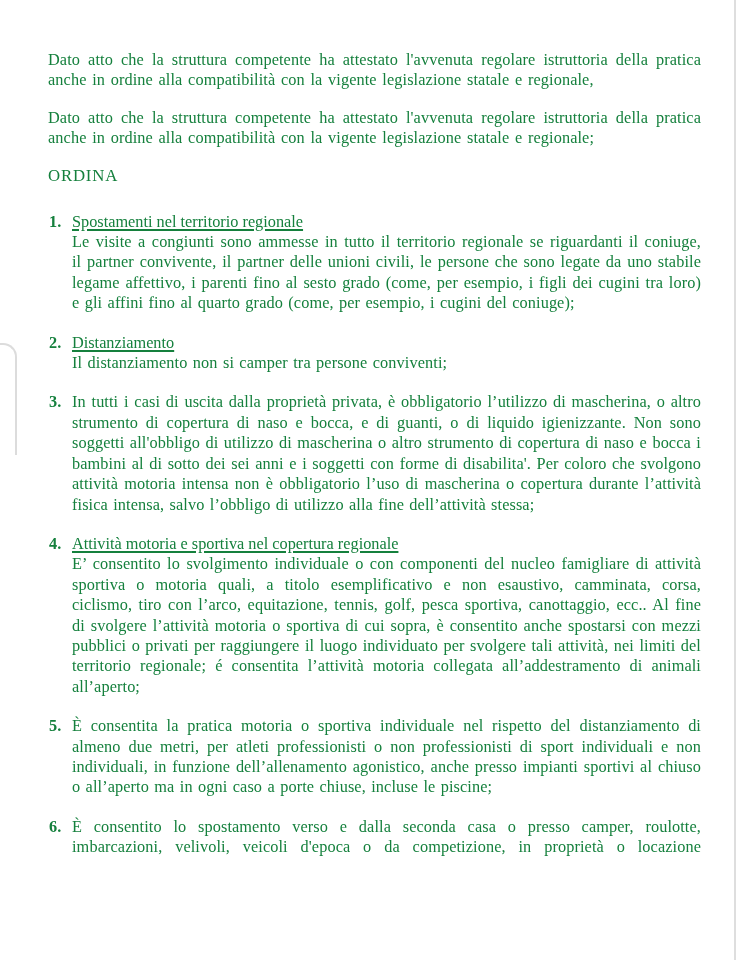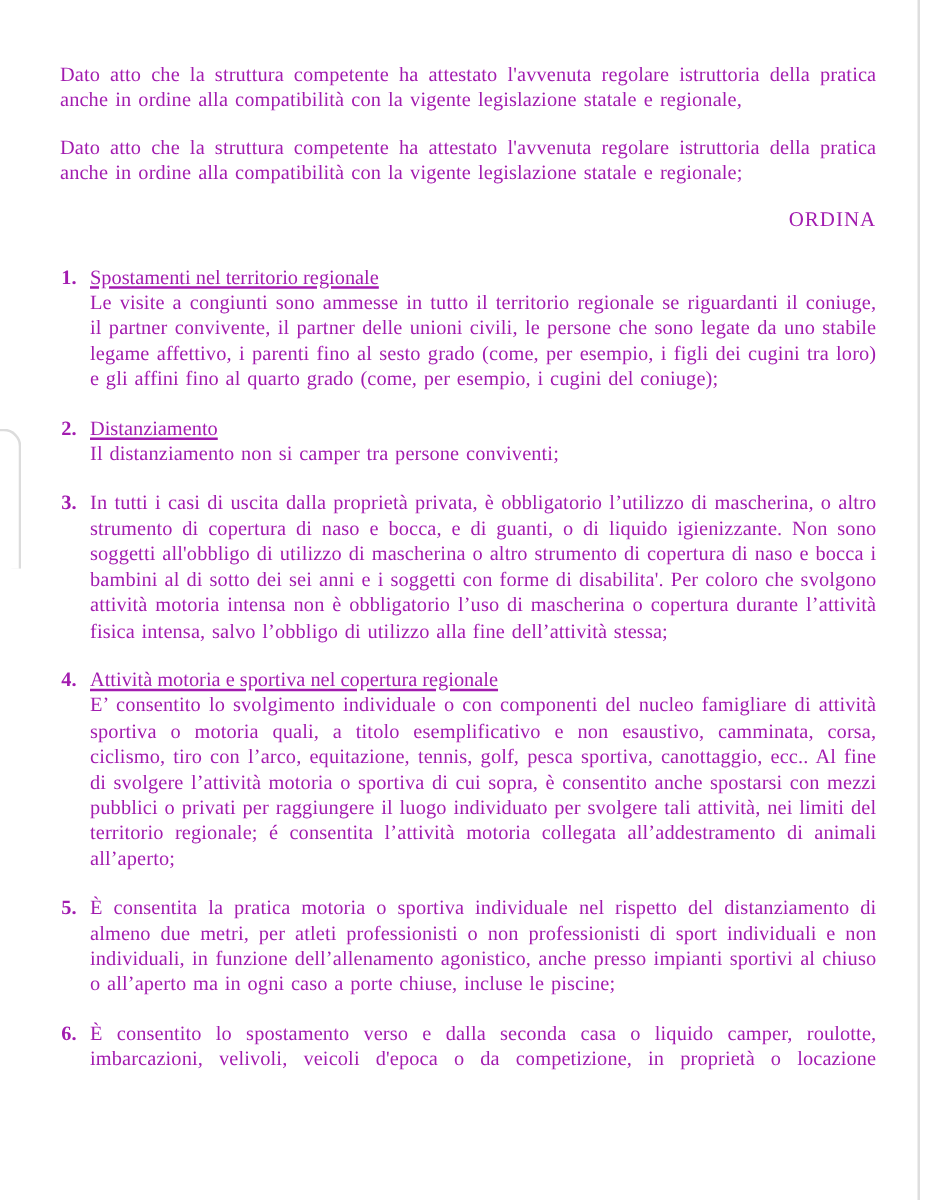--- a/index.html
+++ b/index.html
@@ -4,36 +4,36 @@
 <style>
   * { margin: 0; padding: 0; box-sizing: border-box; }
   html, body { background: #ffffff; }
   .page {
     position: relative;
     width: 741px;
     height: 960px;
     background: #ffffff;
     overflow: hidden;
     font-family: "Liberation Serif", "DejaVu Serif", serif;
-    color: #a21caf;
+    color: #15803d;
   }
   .content {
     padding: 50px 40px 0 48px;
   }
   .intro-p {
     font-size: 16.3px;
     line-height: 20.4px;
     text-align: justify;
     text-align-last: left;
     margin-bottom: 17px;
     letter-spacing: 0.1px;
     word-spacing: 1.5px;
   }
   .heading {
-    text-align: right;
+    text-align: left;
     font-size: 16.8px;
     letter-spacing: 0.8px;
     margin-top: 6px;
     margin-bottom: 26px;
     font-weight: 400;
   }
   .ordina-list { list-style: none; }
   .item {
     display: flex;
     margin-bottom: 19px;
@@ -135,19 +135,19 @@
       <div class="item">
         <div class="item-number">5.</div>
         <div class="item-content">
           <div class="item-body">È consentita la pratica motoria o sportiva individuale nel rispetto del distanziamento di almeno due metri, per atleti professionisti o non professionisti di sport individuali e non individuali, in funzione dell’allenamento agonistico, anche presso impianti sportivi al chiuso o all’aperto ma in ogni caso a porte chiuse, incluse le piscine;</div>
         </div>
       </div>
 
       <div class="item">
         <div class="item-number">6.</div>
         <div class="item-content">
-          <div class="item-body justify-last">È consentito lo spostamento verso e dalla seconda casa o liquido camper, roulotte, imbarcazioni, velivoli, veicoli d'epoca o da competizione, in proprietà o locazione</div>
+          <div class="item-body justify-last">È consentito lo spostamento verso e dalla seconda casa o presso camper, roulotte, imbarcazioni, velivoli, veicoli d'epoca o da competizione, in proprietà o locazione</div>
         </div>
       </div>
 
     </div>
   </div>
 </div>
 
 </body></html>

